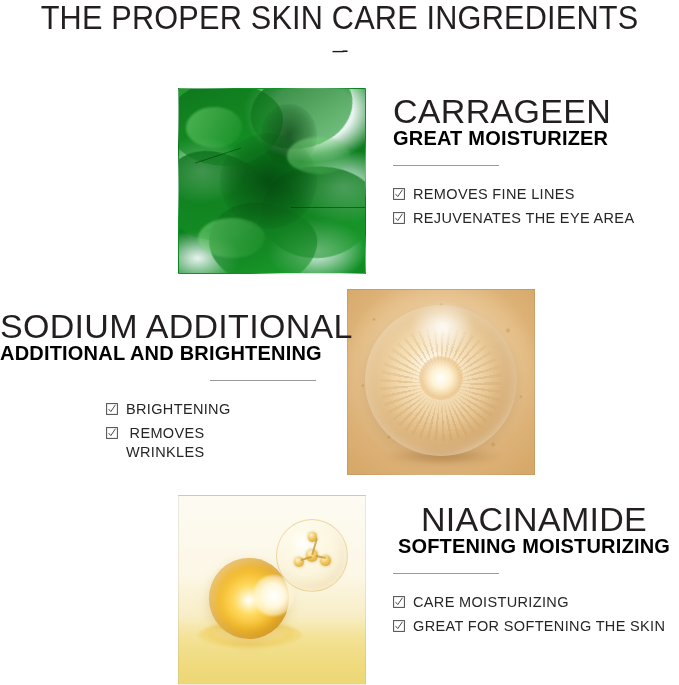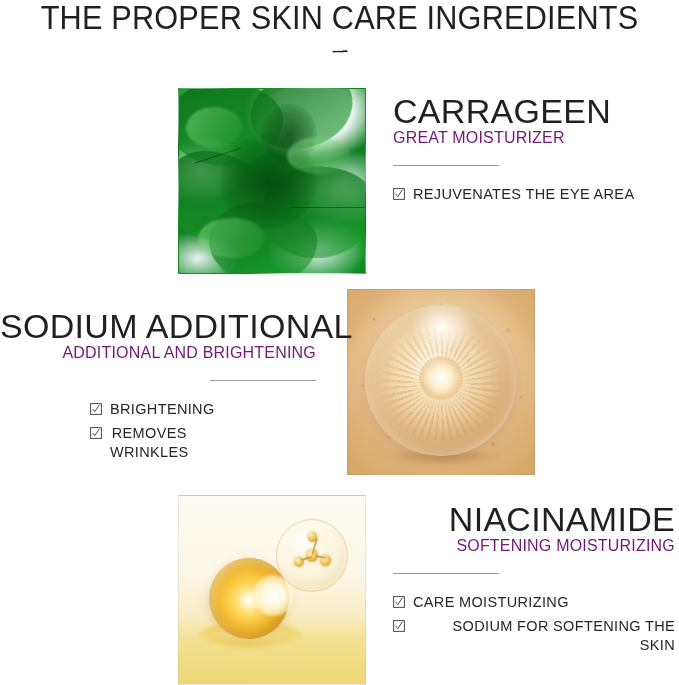--- a/index.html
+++ b/index.html
@@ -59,26 +59,26 @@
 
   .ing-name {
     font-size: 34px;
     line-height: 29px;
     letter-spacing: 0.3px;
     font-weight: 400;
     white-space: nowrap;
     color: #231f20;
   }
   .ing-sub {
-    font-size: 16px;
+    font-size: 20px;
     line-height: 24px;
     letter-spacing: 0.2px;
-    font-weight: 400;
+    font-weight: 700;
     white-space: nowrap;
-    color: #701a75;
+    color: #000000;
   }
   .rule {
     height: 1px;
     background: #9a9a9a;
     margin-top: 15px;
     margin-bottom: 19px;
   }
   .feature-list {
     list-style: none;
     margin: 0;
@@ -107,26 +107,26 @@
 
   
   #sec1-thumb { left: 178px; top: 88px; width: 188px; height: 186px; }
   #sec1-text  { left: 393px; top: 97px; width: 280px; text-align: left; }
   #sec1-text .rule { width: 106px; }
 
   
   #sec2-thumb { left: 347px; top: 289px; width: 188px; height: 186px; }
   #sec2-text  { left: 0px; top: 312px; width: 316px; text-align: right; }
   #sec2-text .rule { width: 106px; margin-left: auto; }
-  #sec2-text .feature-list { padding-left: 90px; text-align: center; }
+  #sec2-text .feature-list { padding-left: 90px; text-align: right; margin-left: 16px; }
   #sec2-text .feature-item { white-space: normal; }
 
   
   #sec3-thumb { left: 178px; top: 495px; width: 188px; height: 190px; }
-  #sec3-text  { left: 393px; top: 505px; width: 282px; text-align: right; }
+  #sec3-text  { left: 393px; top: 505px; width: 282px; text-align: center; }
   #sec3-text .rule { width: 106px; }
 
   
   .art { position: absolute; inset: 0; }
 
   
   .leaf-bg {
     background:
       radial-gradient(ellipse 60% 45% at 72% 12%, #eef6f2 0%, #e8f2ef 36%, rgba(232,242,239,0) 62%),
       radial-gradient(ellipse 34% 26% at 12% 44%, #e9f3f4 0%, rgba(233,243,244,0) 70%),
@@ -310,20 +310,29 @@
       <div class="leaf-vein" style="left:60%;top:64%;width:40%;"></div>
       <div class="leaf-vein" style="left:8%;top:36%;width:26%;transform:rotate(-18deg);"></div>
     </div>
   </div>
 
   <div class="txtblock" id="sec1-text">
     <div class="ing-name">CARRAGEEN</div>
     <div class="ing-sub">GREAT MOISTURIZER</div>
     <div class="rule"></div>
     <ul class="feature-list">
+      <li class="feature-item">
+        <span class="cbx">
+          <svg width="12" height="12" viewBox="0 0 12 12">
+              <rect x="0.6" y="0.6" width="10.8" height="10.8" fill="none" stroke="#4a4a4a" stroke-width="1"></rect>
+              <path d="M2.6 6.1 L4.8 8.6 L9.4 1.8" fill="none" stroke="#4a4a4a" stroke-width="1"></path>
+            </svg>
+        </span>
+        <span class="feature-text">REMOVES FINE LINES</span>
+      </li>
       <li class="feature-item">
         <span class="cbx">
           <svg width="12" height="12" viewBox="0 0 12 12">
               <rect x="0.6" y="0.6" width="10.8" height="10.8" fill="none" stroke="#4a4a4a" stroke-width="1"></rect>
               <path d="M2.6 6.1 L4.8 8.6 L9.4 1.8" fill="none" stroke="#4a4a4a" stroke-width="1"></path>
             </svg>
         </span>
         <span class="feature-text">REJUVENATES THE EYE AREA</span>
       </li>
     </ul>
@@ -407,17 +416,17 @@
         </span>
         <span class="feature-text">CARE MOISTURIZING</span>
       </li>
       <li class="feature-item">
         <span class="cbx">
           <svg width="12" height="12" viewBox="0 0 12 12">
               <rect x="0.6" y="0.6" width="10.8" height="10.8" fill="none" stroke="#4a4a4a" stroke-width="1"></rect>
               <path d="M2.6 6.1 L4.8 8.6 L9.4 1.8" fill="none" stroke="#4a4a4a" stroke-width="1"></path>
             </svg>
         </span>
-        <span class="feature-text">SODIUM FOR SOFTENING THE SKIN</span>
+        <span class="feature-text">GREAT FOR SOFTENING THE SKIN</span>
       </li>
     </ul>
   </div>
 </div>
 
 </body></html>

